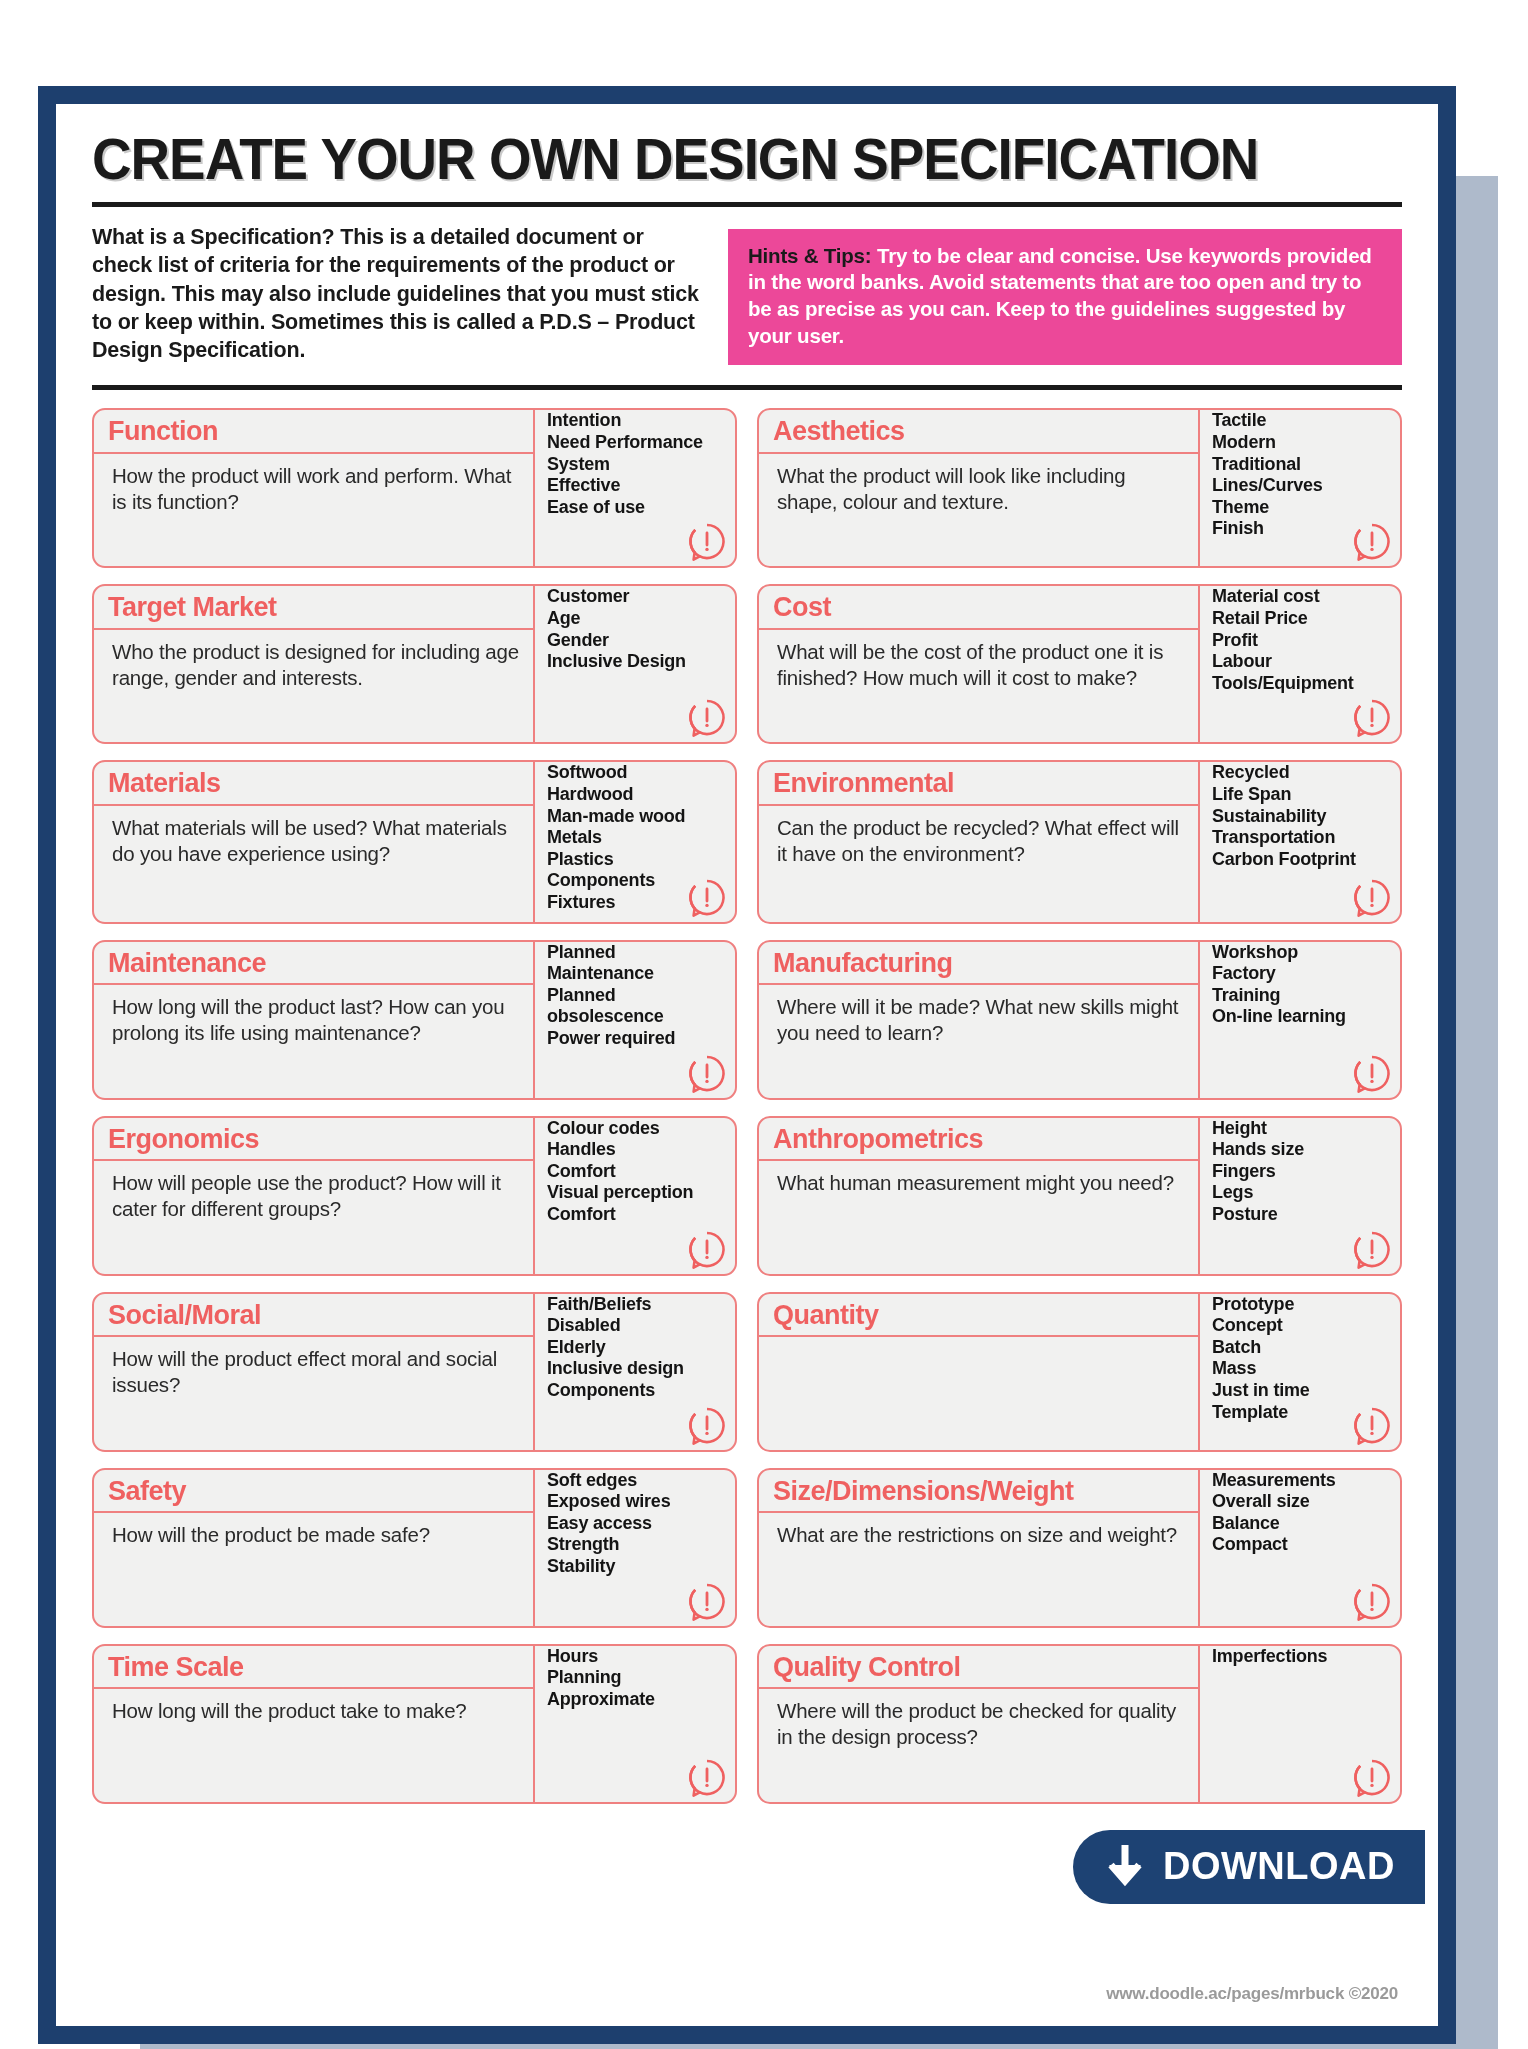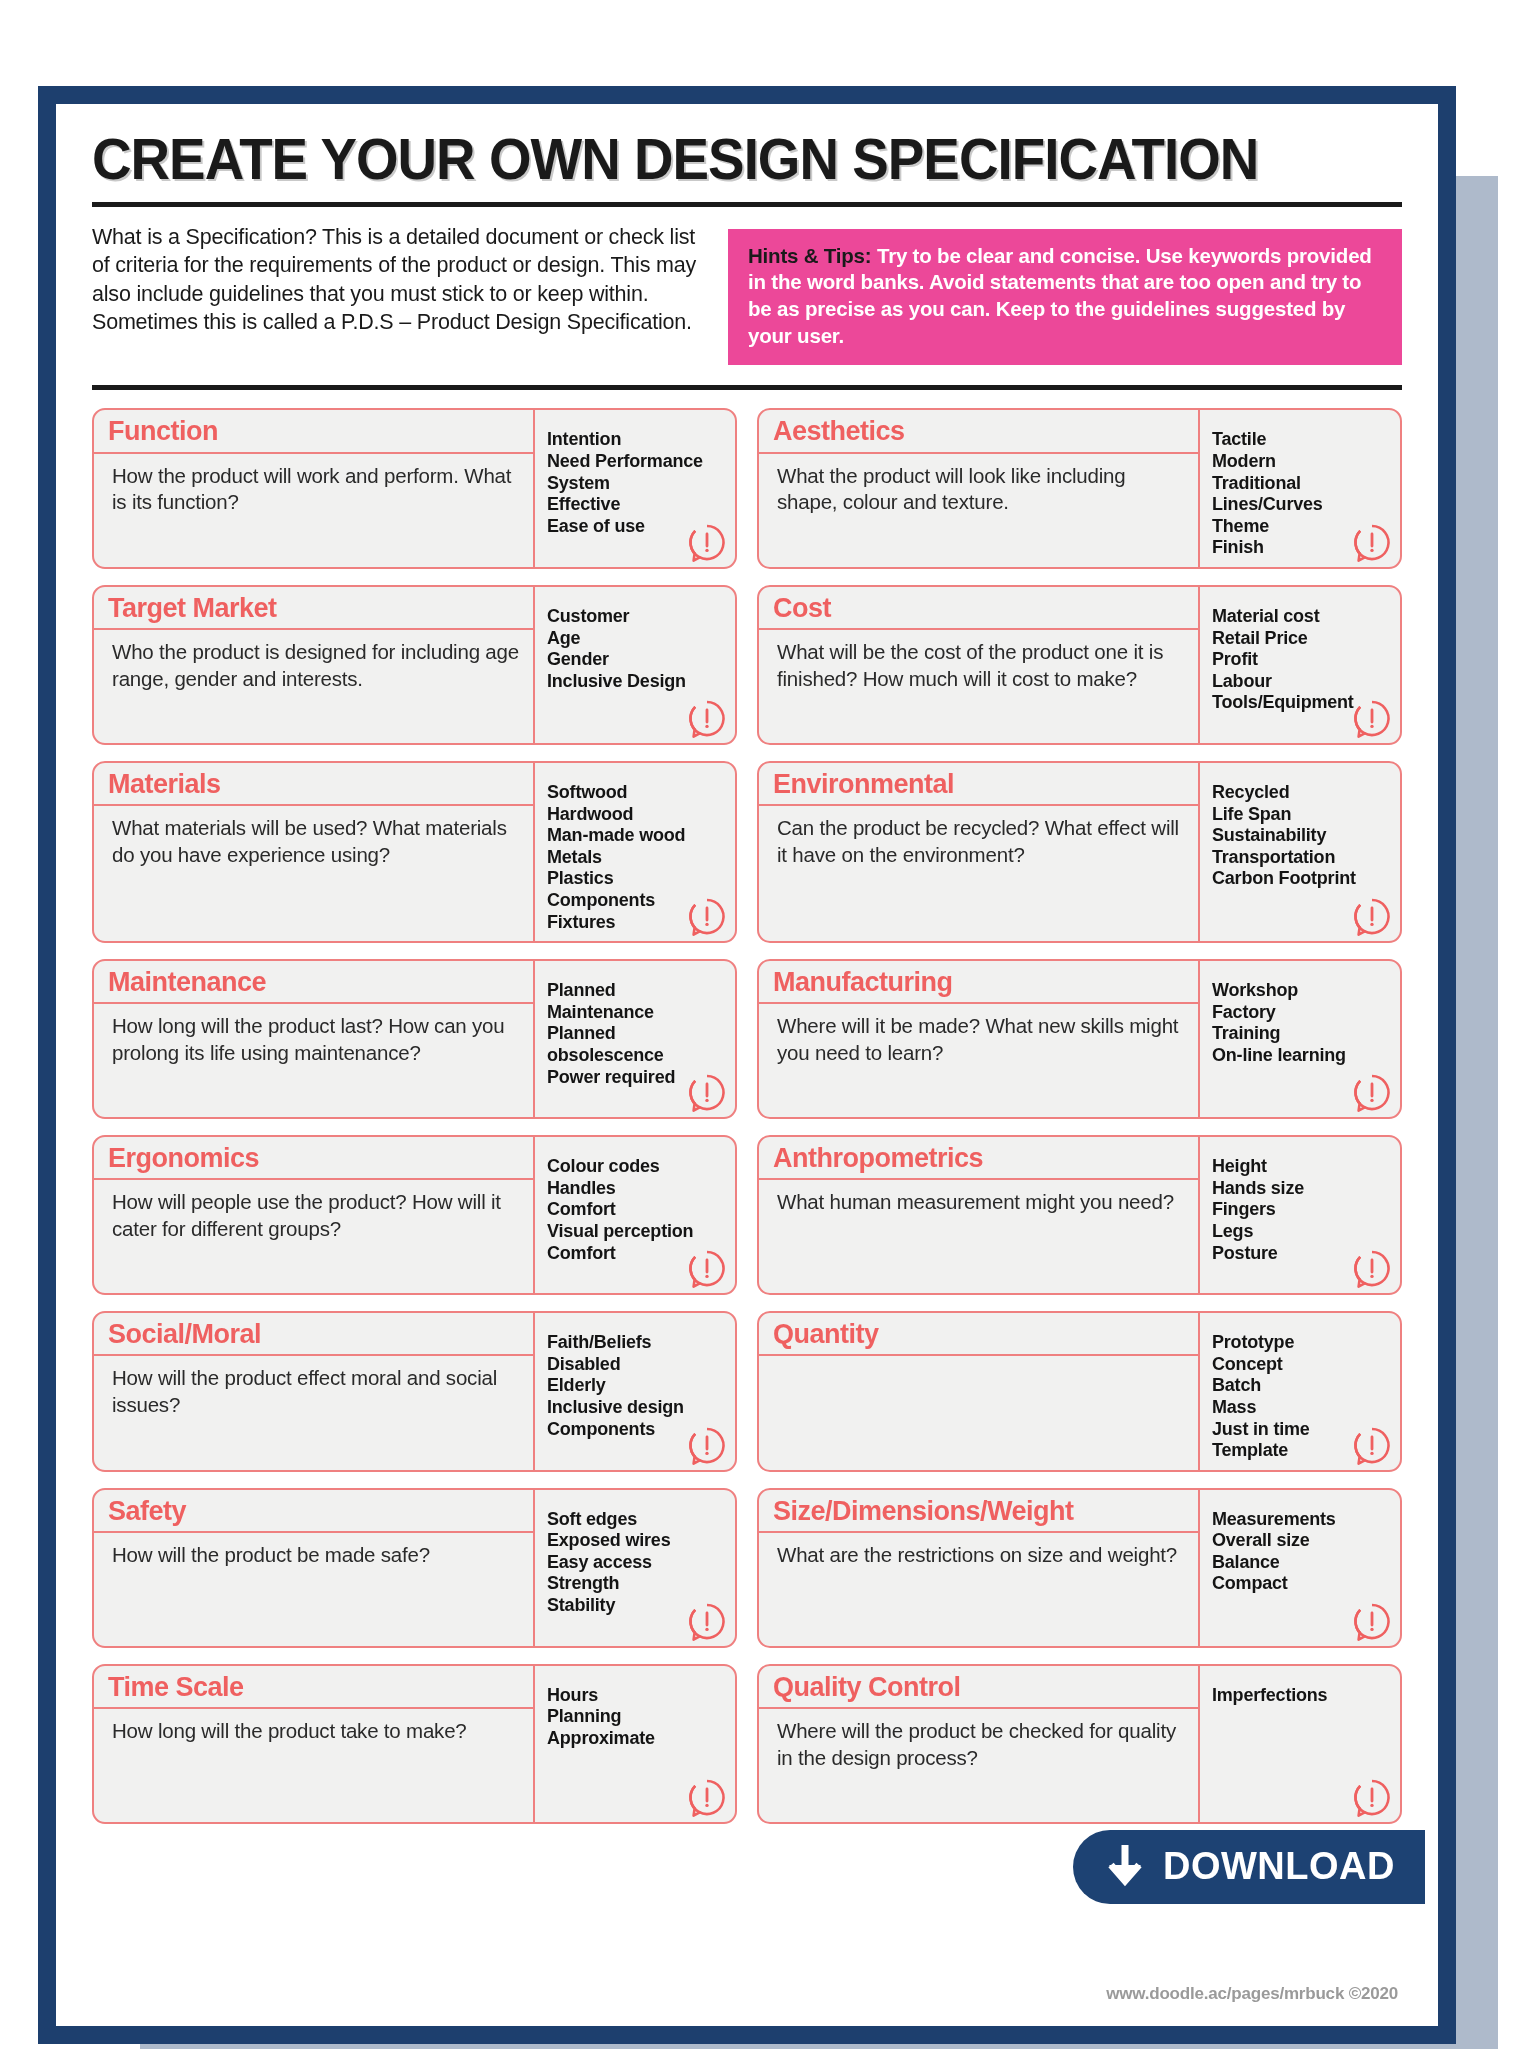--- a/index.html
+++ b/index.html
@@ -64,21 +64,21 @@
   .rule.thin { height: 5px; margin-top: 20px; margin-bottom: 18px; }
 
   .intro-row {
     display: flex;
     gap: 24px;
     align-items: flex-start;
   }
   .intro-text {
     flex: 0 0 612px;
     font-size: 21.5px;
-    font-weight: normal;
+    font-weight: bold;
     line-height: 1.32;
     color: #1a1a1a;
     letter-spacing: -0.2px;
   }
   .hints {
     flex: 1 1 auto;
     background: #ec4899;
     color: #ffffff;
     padding: 14px 18px 16px 20px;
     font-size: 20.5px;
@@ -124,21 +124,21 @@
     font-size: 20.5px;
     line-height: 1.30;
     color: #2a2a2a;
     padding: 9px 12px 12px 18px;
     font-weight: 400;
     letter-spacing: -0.2px;
   }
   .card-right {
     flex: 0 0 200px;
     position: relative;
-    padding: 19px 6px 8px 12px;
+    padding: 0 6px 8px 12px;
   }
   .kw {
     font-size: 18px;
     font-weight: bold;
     line-height: 1.20;
     color: #141414;
     letter-spacing: -0.2px;
     white-space: nowrap;
   }
   .bubble {

